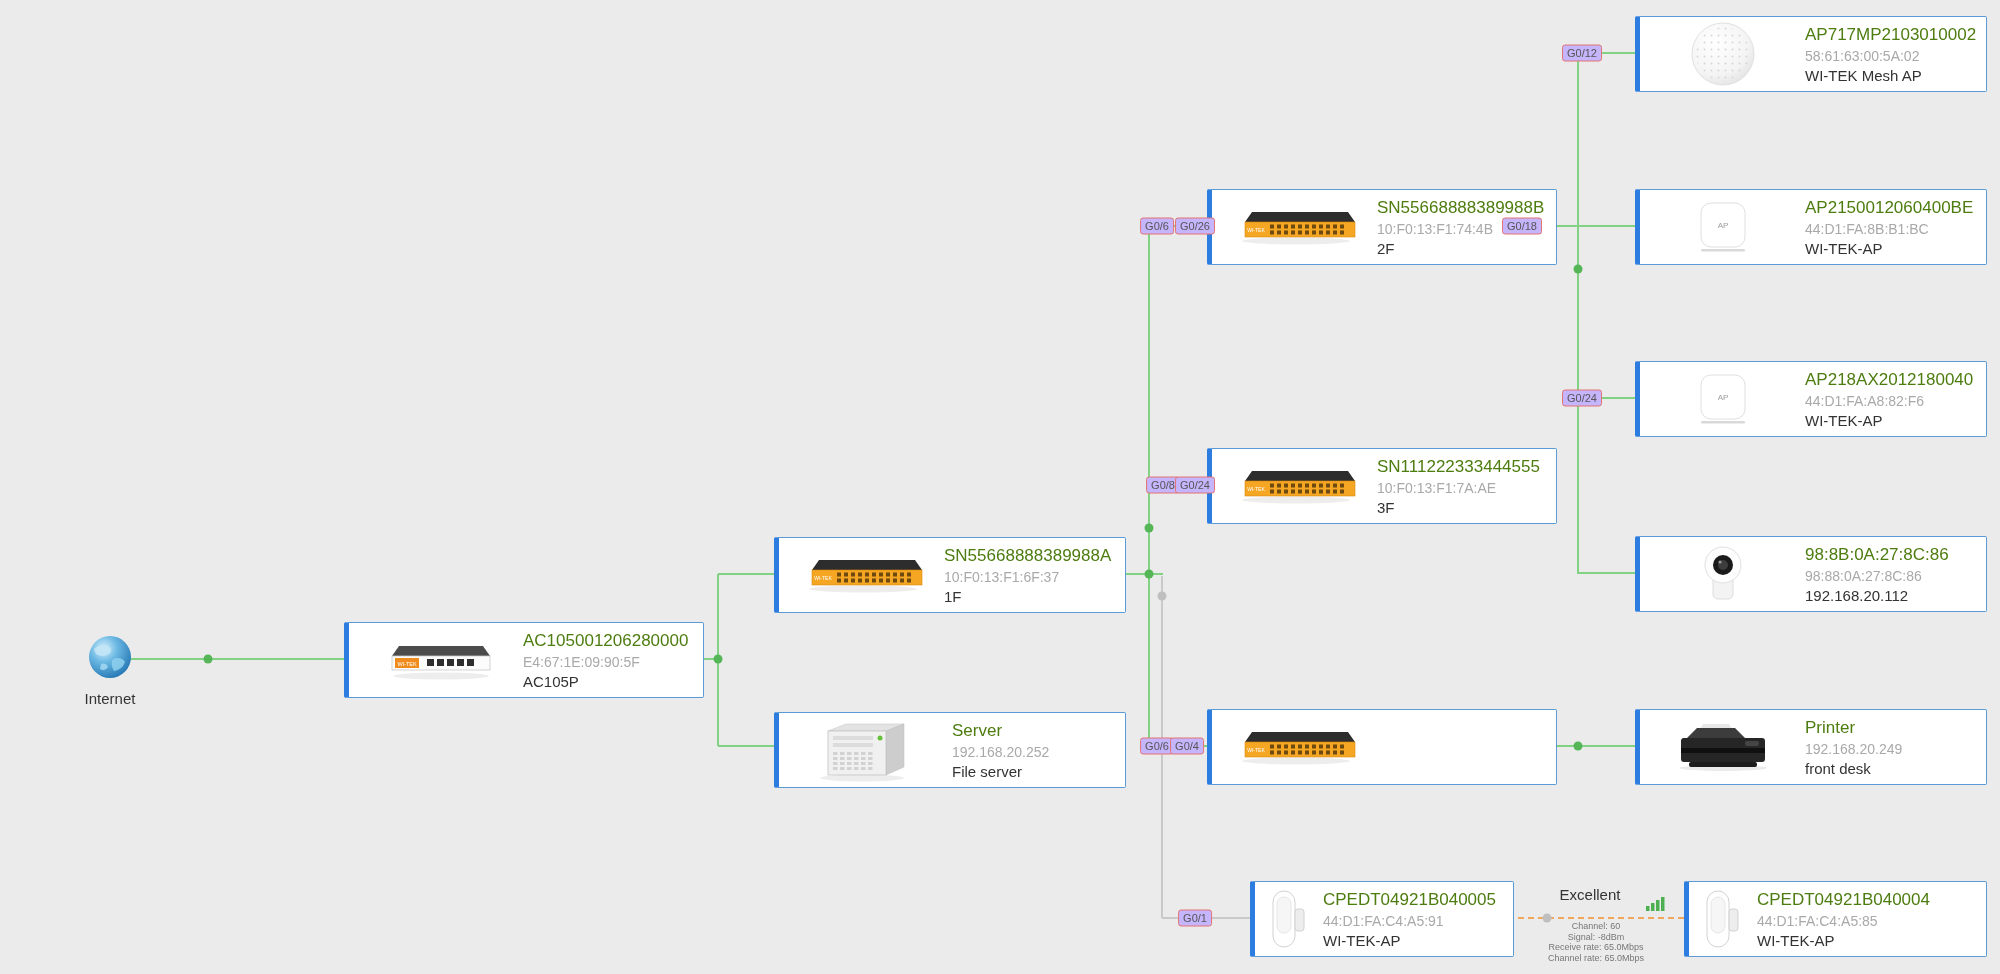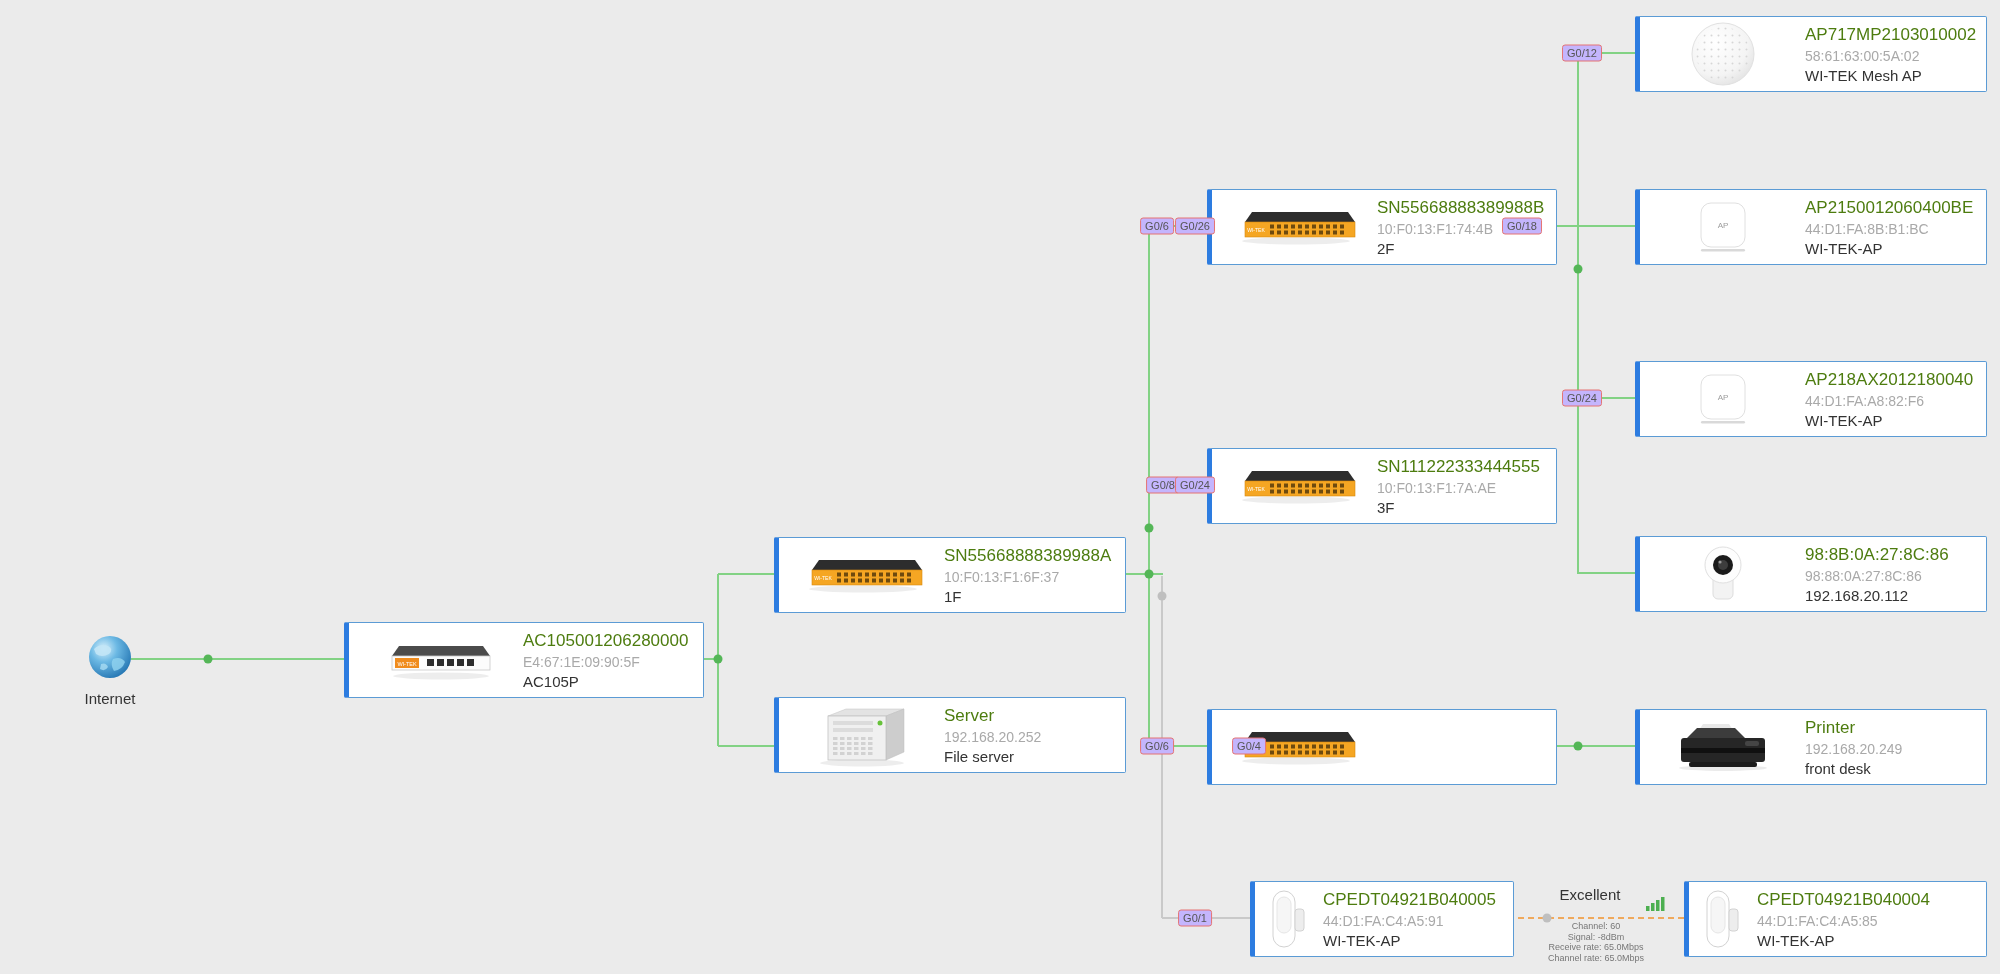--- a/index.html
+++ b/index.html
@@ -103,21 +103,21 @@
     <div class="dot" style="left: 1578px; top: 746px; background: rgb(84, 182, 87);"></div>
     <div class="dot" style="left: 1547px; top: 918px; background: rgb(191, 191, 191);"></div>
     <div class="port" style="left: 1582px; top: 53px; border-color: rgb(229, 115, 115);">G0/12</div>
     <div class="port" style="left: 1157px; top: 226px; border-color: rgb(229, 115, 115);">G0/6</div>
     <div class="port" style="left: 1195px; top: 226px; border-color: rgb(229, 115, 115);">G0/26</div>
     <div class="port" style="left: 1522px; top: 226px; border-color: rgb(229, 115, 115);">G0/18</div>
     <div class="port" style="left: 1157px; top: 485px; border-color: rgb(229, 115, 115); margin-left: 6px;">G0/8</div>
     <div class="port" style="left: 1195px; top: 485px; border-color: rgb(229, 115, 115);">G0/24</div>
     <div class="port" style="left: 1582px; top: 398px; border-color: rgb(229, 115, 115);">G0/24</div>
     <div class="port" style="left: 1157px; top: 746px; border-color: rgb(229, 115, 115);">G0/6</div>
-    <div class="port" style="left: 1249px; top: 746px; border-color: rgb(229, 115, 115);">G0/4</div>
+    <div class="port" style="left: 1187px; top: 746px; border-color: rgb(229, 115, 115);">G0/4</div>
     <div class="port" style="left: 1195px; top: 918px; border-color: rgb(229, 115, 115);">G0/1</div>
     <div class="node" style="left: 344px; top: 622px; width: 345px; height: 74px; border-color: rgb(91, 155, 213) rgb(91, 155, 213) rgb(91, 155, 213) rgb(45, 124, 224); padding-left: 9px;">
       <div class="icon-wrap">
         <svg width="112" height="44" viewBox="0 0 112 44">
           <ellipse cx="56" cy="38" rx="48" ry="3.5" fill="#000" opacity="0.07"></ellipse>
           <polygon points="14,8 98,8 105,18 7,18" fill="#4b4b4b"></polygon>
           <rect x="7" y="18" width="98" height="14" fill="#fcfcfc" stroke="#c8c8c8" stroke-width="0.8"></rect>
           <rect x="10" y="20" width="24" height="10" fill="#f08c1e"></rect>
           <text x="22" y="27.5" font-size="5.5" fill="#fff" text-anchor="middle">WI-TEK</text>
           <g fill="#2e2e2e">
@@ -167,21 +167,21 @@
             <rect x="106" y="22.5" width="4" height="4"></rect>
           </g>
         </svg>
       </div>
       <div class="texts">
         <div class="t-name">SN55668888389988A</div>
         <div class="t-sub">10:F0:13:F1:6F:37</div>
         <div class="t-label">1F</div>
       </div>
     </div>
-    <div class="node" style="left: 774px; top: 697px; width: 346px; height: 74px; border-color: rgb(91, 155, 213) rgb(91, 155, 213) rgb(91, 155, 213) rgb(45, 124, 224);">
+    <div class="node" style="left: 774px; top: 712px; width: 346px; height: 74px; border-color: rgb(91, 155, 213) rgb(91, 155, 213) rgb(91, 155, 213) rgb(45, 124, 224); gap: 8px;">
       <div class="icon-wrap">
         <svg width="100" height="66" viewBox="0 0 100 66">
           <defs>
             <pattern id="srvvent" width="7" height="5" patternUnits="userSpaceOnUse">
               <rect width="4.5" height="3" fill="#d2d2d2"></rect>
             </pattern>
           </defs>
           <ellipse cx="50" cy="61" rx="42" ry="3.5" fill="#000" opacity="0.07"></ellipse>
           <polygon points="16,14 34,7 92,7 74,14" fill="#e3e3e3" stroke="#c2c2c2" stroke-width="0.5"></polygon>
           <polygon points="74,14 92,7 92,50 74,58" fill="#cdcdcd" stroke="#bcbcbc" stroke-width="0.5"></polygon>

